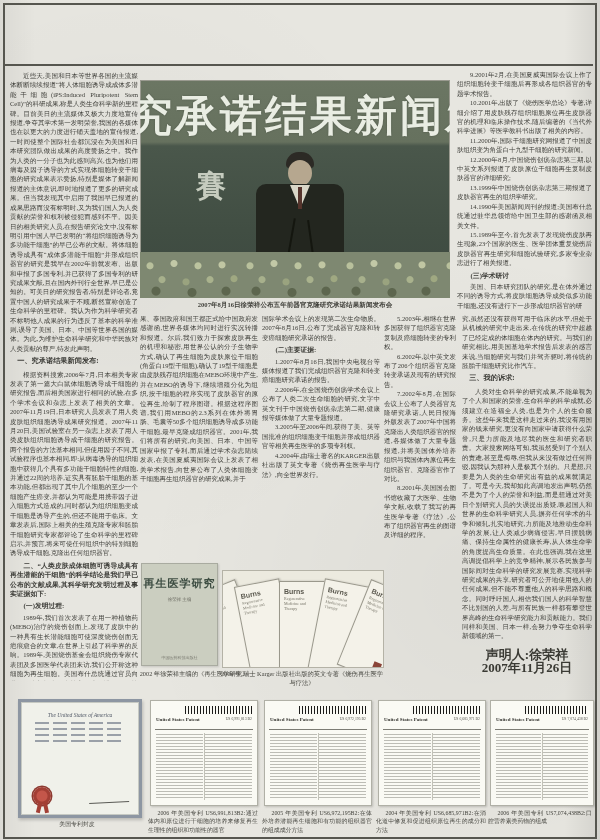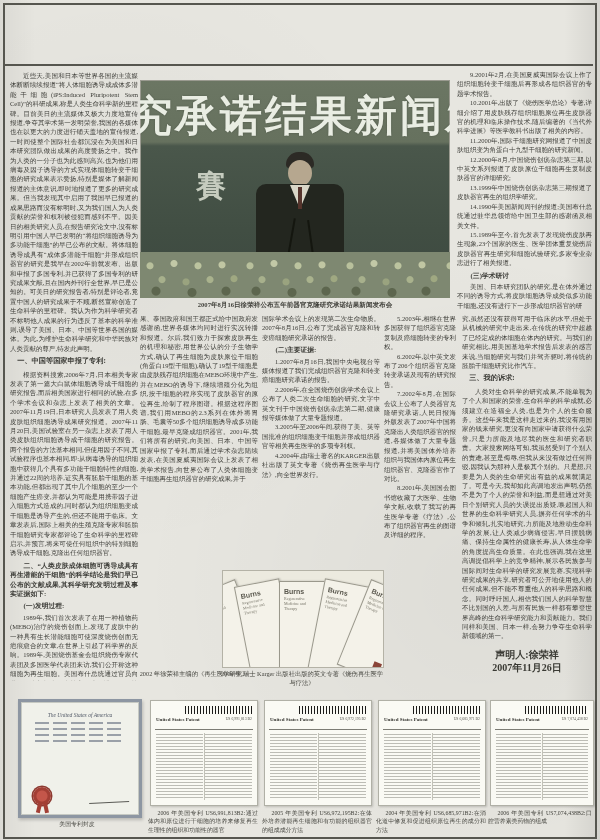--- a/index.html
+++ b/index.html
@@ -105,33 +105,33 @@
   .ptl{left:5px;} .ptr{right:5px;}
   .patent-caption{position:absolute;top:809px;font-size:5.9px;line-height:8.3px;text-align:justify;
                   color:#45453f;text-indent:1.6em;}
   .pc1{left:18px;top:820px;width:118px;text-align:center;text-indent:0;}
   .pc2{left:148px;width:110px;}
   .pc3{left:262px;width:110px;}
   .pc4{left:376px;width:110px;}
   .pc5{left:488px;width:104px;}
 
   .signature{position:absolute;left:462px;top:648px;width:130px;text-align:center;
-             font-weight:bold;font-size:10px;line-height:13px;color:#3a3a34;}
+             font-weight:bold;font-size:13px;line-height:13px;color:#3a3a34;}
 </style>
 </head>
 <body>
 
 <div class="page">
   <div class="frame"></div>
 
   <div class="hr-top"></div>
 
   <div class="col col1">
     <p class="p">近些天,美国和日本等世界各国的主流媒体断断续续报道“将人体细胞诱导成成体多潜能干细胞(iPS:Induced Pluripotent Stem Cell)”的科研成果,称是人类生命科学新的里程碑。目前美日的主流媒体又极大力度地宣传报道,争夺其学术第一发明荣誉,我国的各媒体也在以更大的力度进行铺天盖地的宣传报道,一时间使整个国际社会都沉浸在为美国和日本研究团队做出成果的高度赞扬之中。我作为人类的一分子也为此感到高兴,也为他们用病毒及因子诱导的方式实现体细胞转变干细胞的研究成果表示赞扬,特别是媒体了解新闻报道的主体意识,即时地报道了更多的研究成果。但当我发现其中启用了我国早已报道的成果思路而没有标明时,又为我们国人为人类贡献的荣誉和权利被侵犯而感到不平。因美日的相关研究人员,在报告研究论文中,没有标明引用中国人早已发明的“将组织细胞诱导为多功能干细胞”的早已公布的文献。将体细胞诱导成具有“成体多潜能干细胞”并形成组织器官的研究是我早在2002年前就发布、出版和申报了多国专利,并已获得了多国专利的研究成果文献,且在国内外刊行全世界,早已是公知的。可美日的研究报告者,特别是评论者,竟置中国人的研究成果于不顾,断然宣称创造了生命科学的里程碑。我认为作为科学研究者不标明他人成果的行为违反了基本的科学准则,误导了美国、日本、中国等世界各国的媒体。为此,为维护生命科学研究和中华民族对人类贡献的尊严,特发此声明。</p>
-    <p class="h0">一、中国等国家申报了专利:</p>
+    <p class="h0">一、究承诺结果新闻发布:</p>
     <p class="p">根据资料搜索,2006年7月,日本相关专家发表了第一篇大白鼠体细胞诱导成干细胞的研究报告,而后相关国家进行相同的试验,在多个学术会议和杂志上发表了相关的文章。2007年11月19日,日本研究人员发表了用人类皮肤组织细胞诱导成果研究报道。2007年11月20日,美国试验室在另一杂志上发表了用人类皮肤组织细胞诱导成干细胞的研究报告。两个报告的方法基本相同,但使用因子不同,其试验程序也基本相同,即:从病毒诱导的组织细胞中获得几个具有多功能干细胞特性的细胞,并通过22周的培养,证实具有胚胎干细胞的基本功能,但都出现了其中几个细胞的至少一个细胞产生癌变,并都认为可能是用携带因子进入细胞方式造成的,同时都认为组织细胞变成干细胞是诱导产生的,但还不能用于临床。文章发表后,国际上相关的生殖克隆专家和胚胎干细胞研究专家都评论了生命科学的里程碑启示,并预言,将来可使任何组织中的特别细胞诱导成干细胞,克隆出任何组织器官。</p>
     <p class="h">二、“人类皮肤成体细胞可诱导成具有再生潜能的干细胞”的科学结论是我们早已公布的文献成果,其科学研究发明过程及事实证据如下:</p>
     <p class="h">(一)发明过程:</p>
     <p class="p">1989年,我们首次发表了在用一种植物药(MEBO)治疗的烧伤创面上,发现了皮肤中的一种具有生长潜能细胞可使深度烧伤创面无疤痕愈合的文章,在世界上引起了科学界的反响。1989年,美国烧伤基金会组织烧伤专家代表团及多国医学代表团来访,我们公开称这种细胞为再生细胞。美国布什总统通过官员向我国卫生部提出要支持和要求引进(MEBO技术)的函。1990年5月7日,美国《新闻周刊》发表了“一种简单的救命方法”,副题为:中国的烧伤治疗能改变世界的烧伤治疗思路吗?。1990年10月,泰国政府根据美国新闻周刊的报道,向中国政府发出照会,邀请我赴泰帮助抢救政变烧伤病人,在</p>
   </div>
 
   <div class="photo">
     <div class="banner">究承诺结果新闻发布</div>
     <div class="glyph2">賽</div>
     <div class="hair"></div>
@@ -178,20 +178,25 @@
   <div class="col col5">
     <p class="pc">究,虽然还没有获得可用于临床的水平,但处于从机械的研究中走出来,在传统的研究中超越了已经定成的体细胞在体内的研究。与我们的研究相比,用美国基地学术报告后发表的感言来说,当细胞研究与我们并驾齐驱时,将传统的胚胎干细胞研究比作汽车。</p>
     <p class="h0">三、我的诉求:</p>
     <p class="p">人类对生命科学的研究成果,不能单视为了个人和国家的荣誉,生命科学的科学成就,必须建立在造福全人类,也是为个人的生命服务。这些年来我是这样走过来的,我没有用国家的钱来研究,更没有向国家申请获得什么荣誉,只是力所能及地尽我的医生和研究者职责。大家搜索网络可知,我虽然受到了个别人的责难,甚至是侮辱,但我从来没有做过任何辩驳,因我认为那种人是极其个别的。只是想,只要是为人类的生命研究出有益的成果就满足了。可是今天,我却如此高调地发出声明,仍然不是为了个人的荣誉和利益,而是想通过对美日个别研究人员的失误提出质疑,唤起国人和世界的生命科学研究人员,摒弃任何学术的斗争和倾轧,扎实地研究,力所能及地推动生命科学的发展,让人类减少病痛侵害,早日摆脱病痛、保持生命属性的健康长寿,从人体生命学的角度提高生命质量。在此也强调,我在这里高调提倡科学上的竞争精神,展示各民族参与国际间对生命科学的研究发展竞赛,实现科学研究成果的共享,研究者可公开地使用他人的任何成果,但不能不尊重他人的科学思路和概念。同时呼吁国人,相信我们国人的科学智慧不比别国的人差,与所有民族一样都有攀登世界高峰的生命科学研究能力和贡献能力。我们同样和美国、日本一样,会努力争夺生命科学新领域的第一。</p>
   </div>
   <div class="signature">
     <div>声明人:徐荣祥</div>
     <div>2007年11月26日</div>
   </div>
 
+  <div class="book1">
+    <div class="t">再生医学研究</div>
+    <div class="a">徐荣祥 主编</div>
+    <div class="pub">中国医药科技出版社</div>
+  </div>
   <div class="fanbox">
     <div class="fb" style="left:2px;transform:rotate(-22deg);">
       <div class="bt">Burns</div>
       <div class="bs">Regenerative Medicine and Therapy</div>
     </div>
     <div class="fb" style="left:28px;transform:rotate(-11deg);">
       <div class="bt">Burns</div>
       <div class="bs">Regenerative Medicine and Therapy</div>
     </div>
     <div class="fb" style="left:56px;transform:rotate(0deg);">

